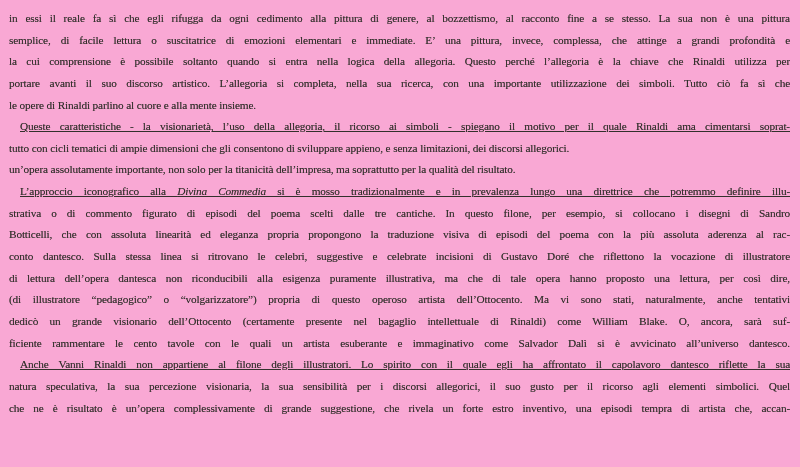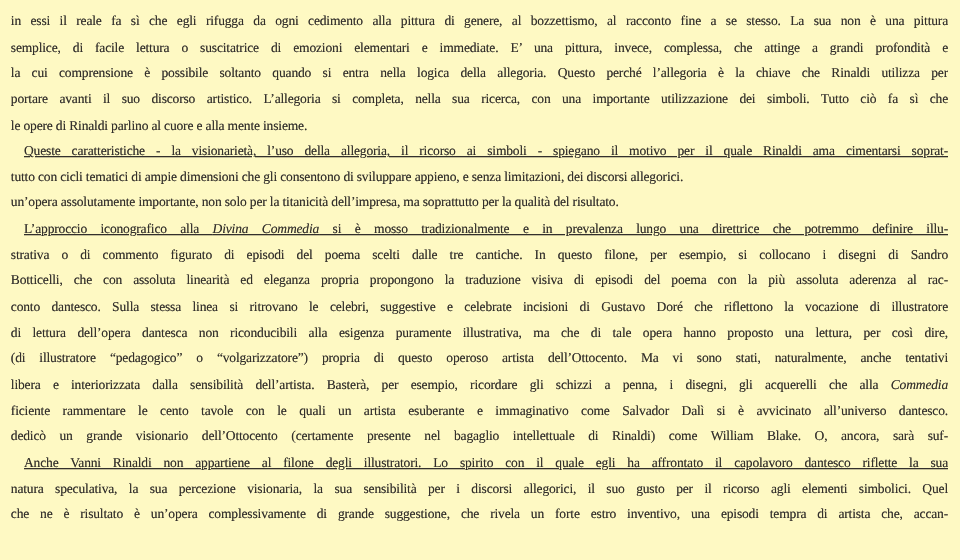--- a/index.html
+++ b/index.html
@@ -6,21 +6,21 @@
     margin: 0;
     padding: 0;
     width: 800px;
     height: 467px;
     overflow: hidden;
     background: #fcfcfb;
   }
   .page {
     position: absolute;
     inset: 0;
-    background: #fef9c3;
+    background: #f9a8d4;
     padding: 8px 10px 0 9px;
     box-sizing: border-box;
     font-family: "Liberation Serif", "DejaVu Serif", serif;
     font-size: 11.3px;
     letter-spacing: -0.15px;
     color: #33302c;
     text-shadow: 0 0 0.35px rgba(51,48,44,0.55);
   }
   .para { margin: 0; padding: 0; }
   .line {
@@ -58,22 +58,21 @@
     <div class="para">
       <div class="line last"><span>un’opera assolutamente importante, non solo per la titanicità dell’impresa, ma soprattutto per la qualità del risultato.</span></div>
     </div>
     <div class="para">
       <div class="line indent"><span>L’approccio iconografico alla </span><i>Divina Commedia</i><span> si è mosso tradizionalmente e in prevalenza lungo una direttrice che potremmo definire illu-</span></div>
       <div class="line"><span>strativa o di commento figurato di episodi del poema scelti dalle tre cantiche. In questo filone, per esempio, si collocano i disegni di Sandro</span></div>
       <div class="line"><span>Botticelli, che con assoluta linearità ed eleganza propria propongono la traduzione visiva di episodi del poema con la più assoluta aderenza al rac-</span></div>
       <div class="line"><span>conto dantesco. Sulla stessa linea si ritrovano le celebri, suggestive e celebrate incisioni di Gustavo Doré che riflettono la vocazione di illustratore</span></div>
       <div class="line"><span>di lettura dell’opera dantesca non riconducibili alla esigenza puramente illustrativa, ma che di tale opera hanno proposto una lettura, per così dire,</span></div>
       <div class="line"><span>(di illustratore “pedagogico” o “volgarizzatore”) propria di questo operoso artista dell’Ottocento. Ma vi sono stati, naturalmente, anche tentativi</span></div>
-      <div class="line"><span>libera e interiorizzata dalla sensibilità dell’artista. Basterà, per esempio, ricordare gli schizzi a penna, i disegni, gli acquerelli che alla </span><i>Commedia</i></div>
+      <div class="line"><span>dedicò un grande visionario dell’Ottocento (certamente presente nel bagaglio intellettuale di Rinaldi) come William Blake. O, ancora, sarà suf-</span></div>
       <div class="line"><span>ficiente rammentare le cento tavole con le quali un artista esuberante e immaginativo come Salvador Dalì si è avvicinato all’universo dantesco.</span></div>
-      <div class="line"><span>dedicò un grande visionario dell’Ottocento (certamente presente nel bagaglio intellettuale di Rinaldi) come William Blake. O, ancora, sarà suf-</span></div>
     </div>
     <div class="para">
       <div class="line indent"><span>Anche Vanni Rinaldi non appartiene al filone degli illustratori. Lo spirito con il quale egli ha affrontato il capolavoro dantesco riflette la sua</span></div>
       <div class="line"><span>natura speculativa, la sua percezione visionaria, la sua sensibilità per i discorsi allegorici, il suo gusto per il ricorso agli elementi simbolici. Quel</span></div>
       <div class="line"><span>che ne è risultato è un’opera complessivamente di grande suggestione, che rivela un forte estro inventivo, una episodi tempra di artista che, accan-</span></div>
     </div>
   </div>
 
 </body></html>

